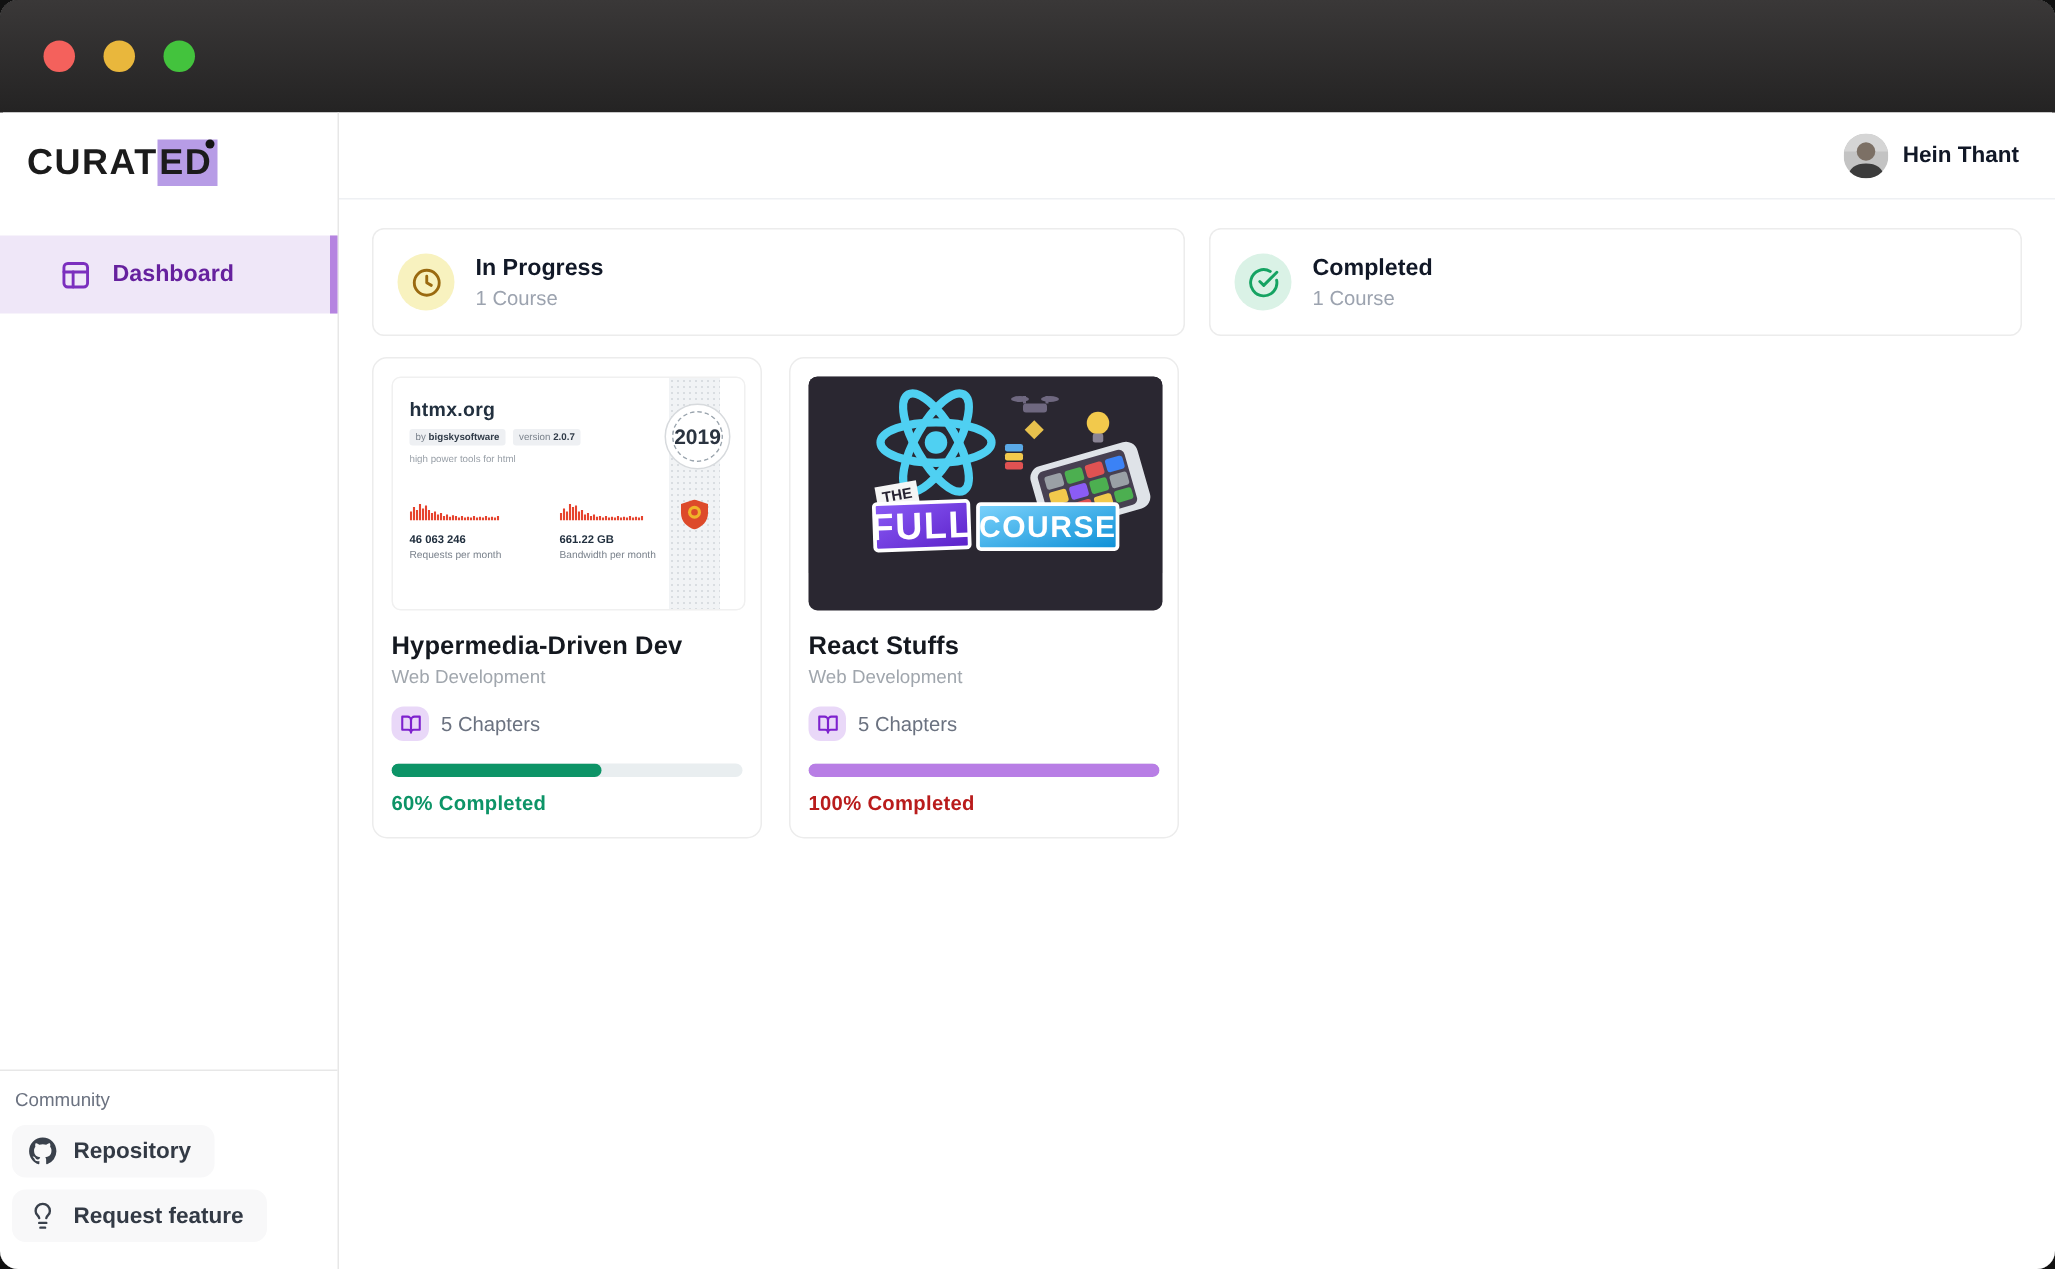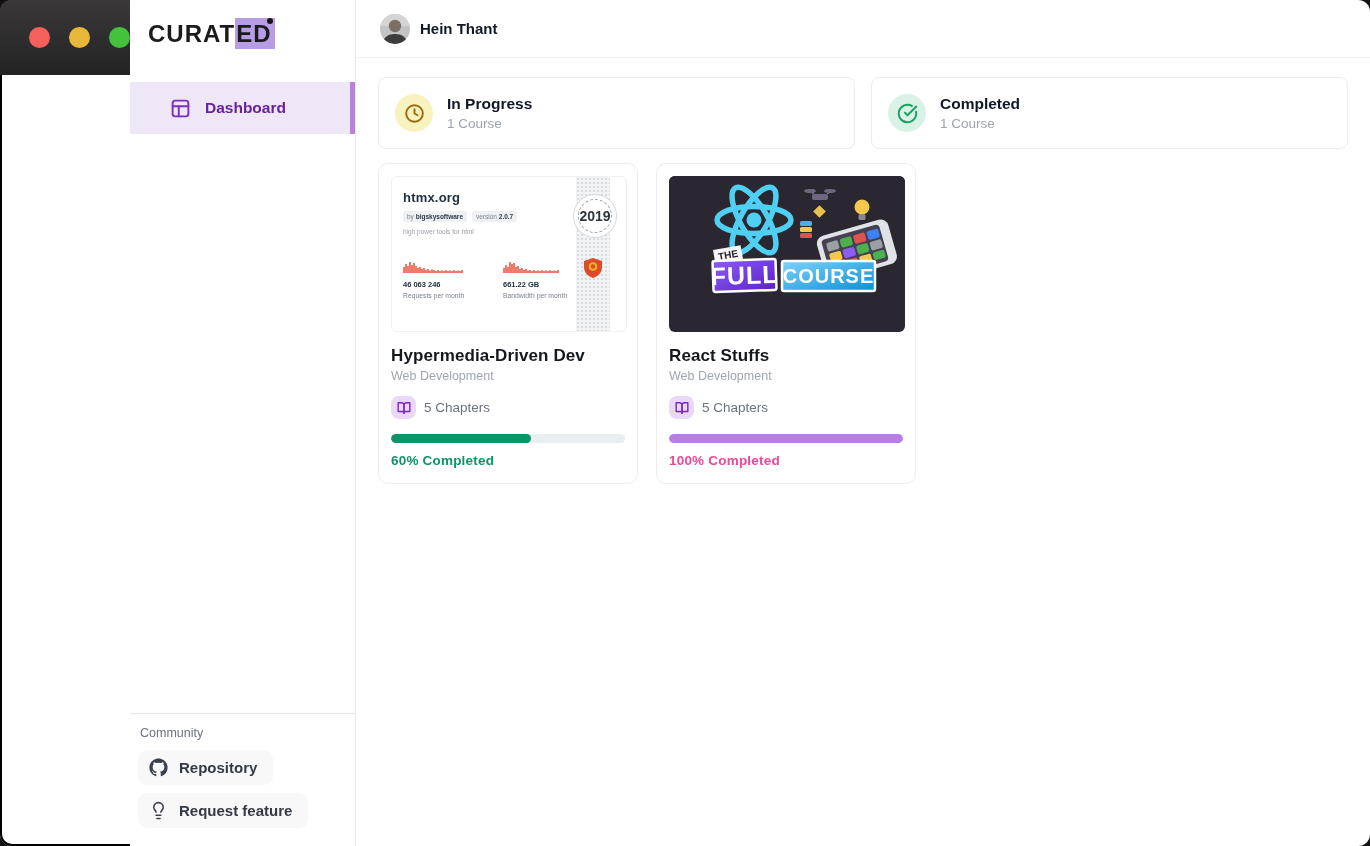--- a/index.html
+++ b/index.html
@@ -1,18 +1,18 @@
 <!DOCTYPE html>
 <html><head>
 <meta charset="utf-8">
 <style>
   * { margin:0; padding:0; box-sizing:border-box; }
   html,body { width:1370px; height:846px; background:#111; font-family:"Liberation Sans", sans-serif; }
   .window { width:1370px; height:846px; border-radius:12px; overflow:hidden; background:#fff;
-            box-shadow: inset 0 0 0 2px #000; display:flex; flex-direction:row; position:relative; }
+            box-shadow: inset 0 0 0 2px #000; display:flex; flex-direction:column; position:relative; }
 
   
   .titlebar { height:75px; flex:0 0 75px; background:linear-gradient(180deg,#3a3838 0%,#242323 100%);
               display:flex; align-items:center; padding-left:29px; gap:19px; }
   .tl-dot { width:21px; height:21px; border-radius:50%; }
 
   
   .app { flex:1; display:flex; min-height:0; background:#fff; }
 
   
@@ -30,21 +30,21 @@
 
   .sidebar-bottom { margin-top:auto; border-top:1px solid #e7e7e7; padding:8px 10px 10px 8px; }
   .community-label { font-size:12.5px; color:#6b7280; padding:4px 0 10px 2px; }
   .community-item { display:flex; width:fit-content; align-items:center; gap:11px;
                     padding:8px 16px 8px 11px; border-radius:9px; background:#f8f8f9;
                     margin-bottom:8px; font-size:15px; font-weight:600; color:#333a45; cursor:pointer; }
 
   
   .main { flex:1; display:flex; flex-direction:column; min-width:0; }
   .main-header { height:58px; flex:0 0 58px; border-bottom:1px solid #eef0f3; display:flex;
-                 align-items:center; padding:0 24px; gap:10px; }
+                 align-items:center; justify-content:flex-end; padding:0 24px; gap:10px; }
   .avatar { width:30px; height:30px; border-radius:50%; overflow:hidden; flex:0 0 30px; }
   .user-name { font-weight:700; font-size:15px; color:#111827; }
 
   .content { padding:19px 22px; }
   .stats-row { display:flex; gap:16px; }
   .stat-card { flex:1; border:1px solid #ececec; border-radius:8px; height:72px;
                padding:0 16px; display:flex; align-items:center; gap:14px; background:#fff; }
   .stat-icon { width:38px; height:38px; border-radius:50%; display:grid; place-items:center; }
   .stat-title { font-size:15.5px; font-weight:700; color:#111827; margin-bottom:3px; }
   .stat-sub { font-size:13.5px; color:#9ca3af; }
@@ -328,20 +328,20 @@
                 <svg width="14" height="14" viewBox="0 0 24 24" fill="none" stroke="#7e22ce" stroke-width="2.4" stroke-linecap="round" stroke-linejoin="round">
                   <path d="M2 3h6a4 4 0 0 1 4 4v14a3 3 0 0 0-3-3H2z"></path>
                     <path d="M22 3h-6a4 4 0 0 0-4 4v14a3 3 0 0 1 3-3h7z"></path>
                 </svg>
               </span>
               <span class="chapter-text">5 Chapters</span>
             </div>
             <div class="progress-track">
               <div class="progress-fill" style="width: 100%; background: rgb(184, 126, 229);"></div>
             </div>
-            <div class="progress-label" style="color: #ec4899;">100% Completed</div>
+            <div class="progress-label" style="color: #b91c1c;">100% Completed</div>
           </div>
 
         </div>
       </div>
     </div>
   </div>
 </div>
 
 </body></html>

